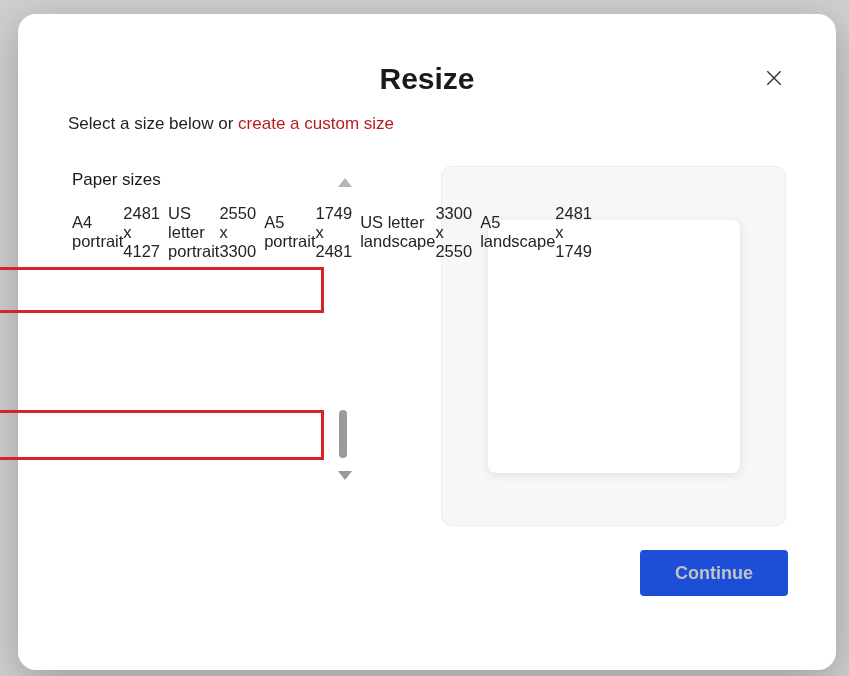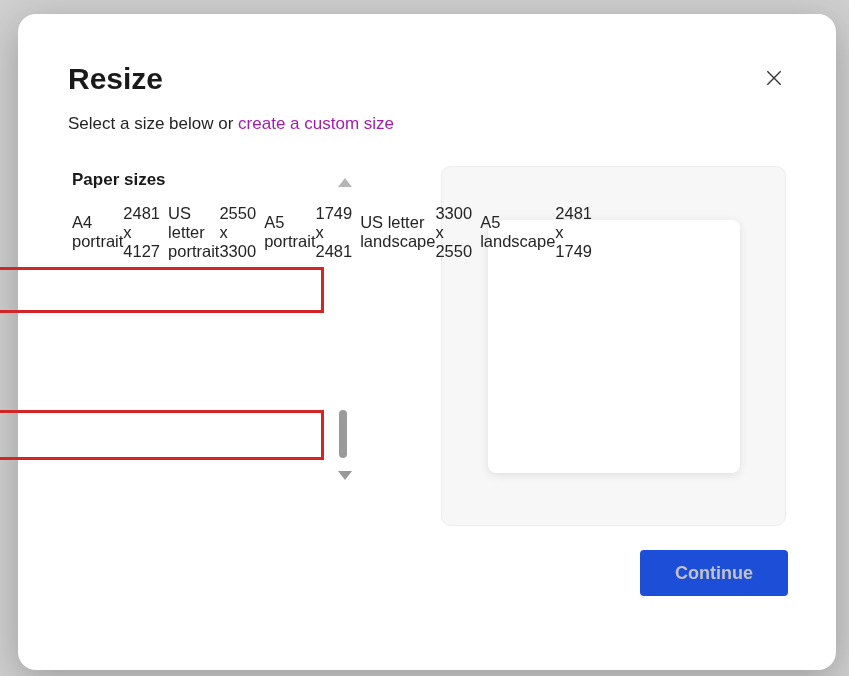--- a/index.html
+++ b/index.html
@@ -14,50 +14,51 @@
     background: #ffffff;
     border-radius: 18px;
     box-shadow: 0 10px 40px rgba(0,0,0,0.25);
     padding: 48px 50px 40px 50px;
   }
   .modal-title {
     font-size: 30px;
     font-weight: 600;
     color: #1a1a1a;
     margin-bottom: 18px;
+    text-align: center;
   }
   .close-btn {
     position: absolute;
     top: 54px; right: 48px;
     width: 24px; height: 24px;
     cursor: pointer;
     color: #333;
   }
   .close-btn svg { width: 20px; height: 20px; stroke: #333; stroke-width: 1.6; }
   .subtitle {
     font-size: 17px;
     color: #242424;
   }
   .subtitle a {
-    color: #a21caf;
+    color: #b91c1c;
     text-decoration: none;
   }
   .content-row {
     display: flex;
     margin-top: 32px;
     gap: 28px;
     align-items: flex-start;
   }
   .left-col {
     width: 345px;
     position: relative;
   }
   .category-title {
     font-size: 17px;
-    font-weight: 700;
+    font-weight: 400;
     color: #1a1a1a;
     margin-bottom: 18px;
     margin-top: 4px;
     padding-left: 4px;
   }
   .size-list {
     display: flex;
     flex-direction: row;
   }
   .size-row {

